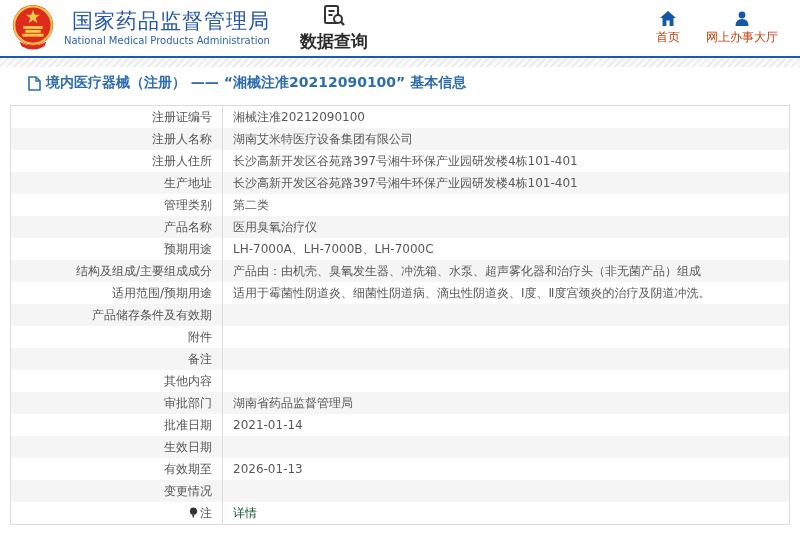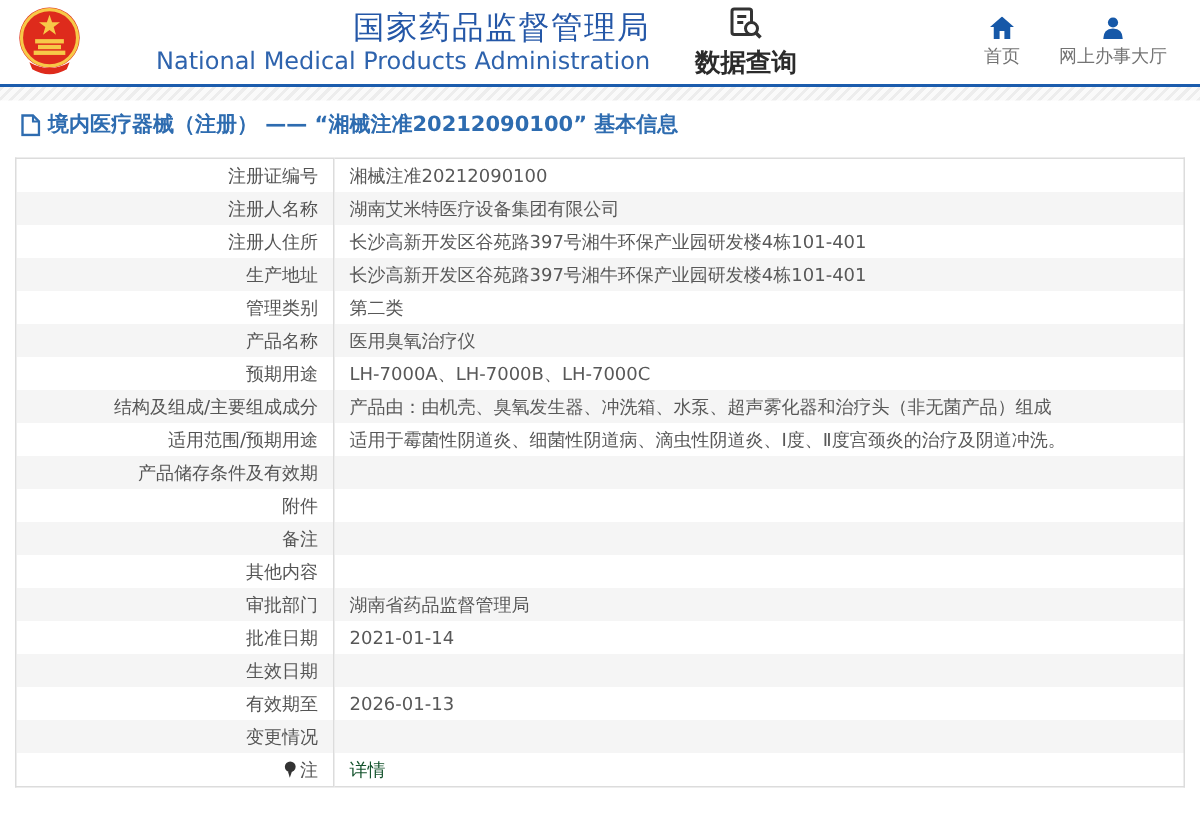--- a/index.html
+++ b/index.html
@@ -5,33 +5,33 @@
   * { margin: 0; padding: 0; box-sizing: border-box; }
   html, body { width: 800px; height: 555px; overflow: hidden; background: #fff;
     font-family: "DejaVu Sans", "Liberation Sans", sans-serif; }
 
   
   .header { height: 58px; display: flex; align-items: center; padding: 0 14px 0 10px;
     border-bottom: 2px solid #1b5cad; background: #fff; }
   .emblem { width: 46px; height: 50px; flex: 0 0 auto; }
   .title-block { margin-left: 8px; line-height: 1.1; }
   .title-cn { font-size: 21px; font-weight: normal; color: #2457a7; letter-spacing: 1px; white-space: nowrap; text-align: right; }
-  .title-en { font-size: 16px; color: #2e63ad; margin-top: 2px; white-space: nowrap; margin-left: 40px; }
+  .title-en { font-size: 10px; color: #2e63ad; margin-top: 2px; white-space: nowrap; }
   .section { display: flex; align-items: center; margin-left: 30px; gap: 3px; flex-direction: column; }
   .section-label { font-size: 17px; font-weight: 600; color: #2b2b2b; }
   .spacer { flex: 1; }
   .nav { display: flex; gap: 26px; margin-right: 8px; }
   .nav-item { display: flex; flex-direction: column; align-items: center; gap: 3px; cursor: pointer; }
-  .nav-item span { font-size: 12px; color: #737373; white-space: nowrap; }
+  .nav-item span { font-size: 12px; color: #c2410c; white-space: nowrap; }
 
   
   .hatch { height: 9px; background: repeating-linear-gradient(135deg, #ededed 0 2px, #fafafa 2px 5px); }
 
   
-  .breadcrumb { height: 32px; display: flex; align-items: center; gap: 5px; padding-left: 14px; }
+  .breadcrumb { height: 32px; display: flex; align-items: center; gap: 5px; padding-left: 28px; }
   .breadcrumb span { font-size: 14px; font-weight: 600; color: #2e6cb0; }
 
   
   .table-wrap { margin: 6px 10px 0 10px; }
   table { width: 100%; border-collapse: collapse; border: 1px solid #dcdcdc; table-layout: fixed; }
   td { height: 22px; padding: 3px 10px; font-size: 12px; color: #585858; line-height: 16px;
     overflow: hidden; white-space: nowrap; }
   td.lbl { width: 212px; text-align: right; border-right: 1px solid #dcdcdc; color: #555; }
   tr:nth-child(even) td { background: #f5f5f5; }
   td.val a { color: #14532d; text-decoration: none; cursor: pointer; }

